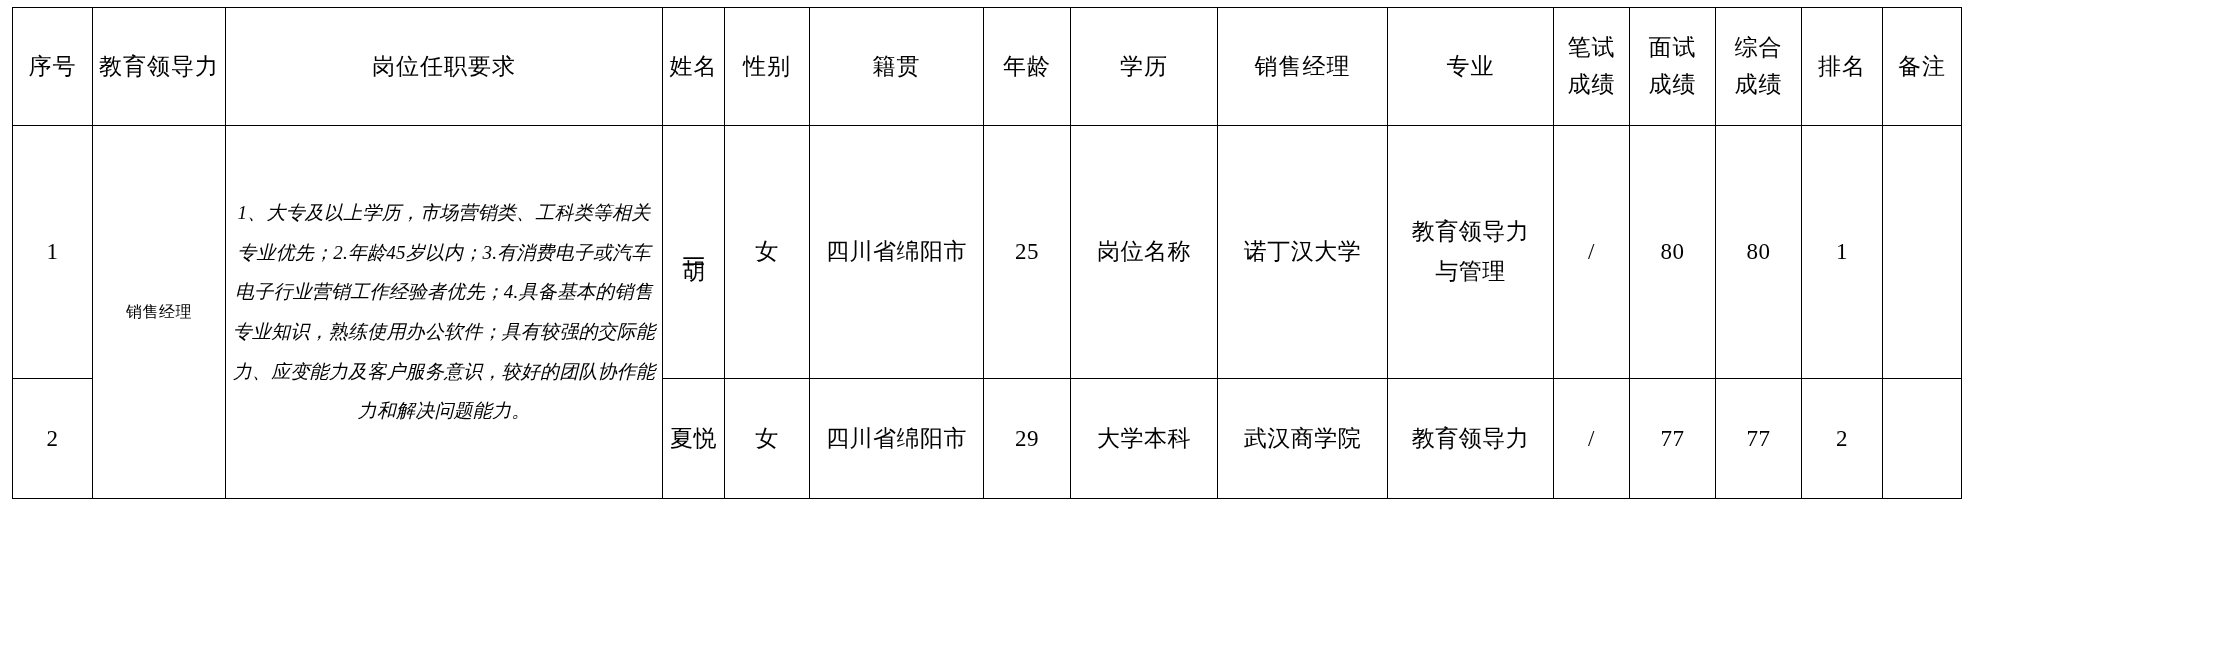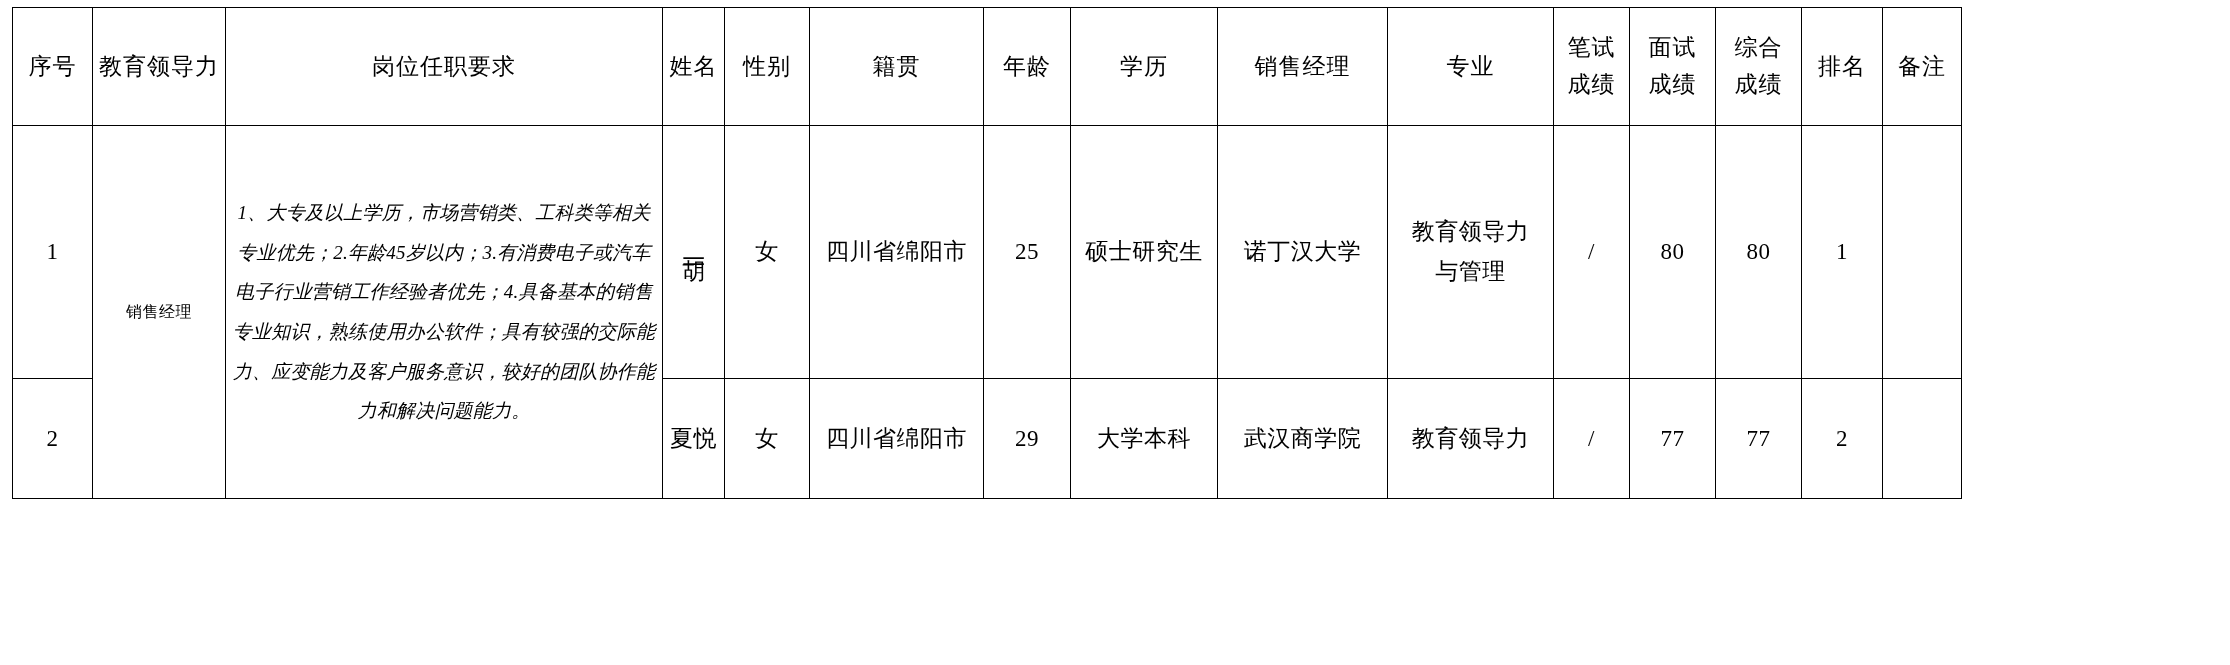--- a/index.html
+++ b/index.html
@@ -135,21 +135,21 @@
       <tr class="row1">
         <td>1</td>
         <td rowspan="2" class="post-name">销售经理</td>
         <td rowspan="2" class="req-cell">1、大专及以上学历，市场营销类、工科类等相关专业优先；2.年龄45岁以内；3.有消费电子或汽车电子行业营销工作经验者优先；4.具备基本的销售专业知识，熟练使用办公软件；具有较强的交际能力、应变能力及客户服务意识，较好的团队协作能力和解决问题能力。</td>
         <td>
           <span class="vertical-name">胡一一</span>
         </td>
         <td>女</td>
         <td>四川省绵阳市</td>
         <td>25</td>
-        <td>硕士研究生</td>
+        <td>岗位名称</td>
         <td>诺丁汉大学</td>
         <td>
           <div class="two-line">
             <div>教育领导力</div>
             <div>与管理</div>
           </div>
         </td>
         <td class="slash">/</td>
         <td>80</td>
         <td>80</td>

